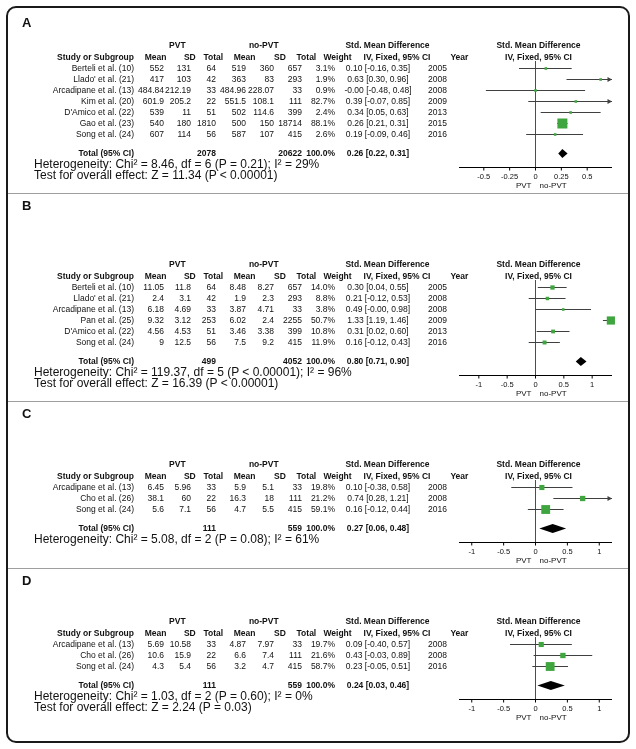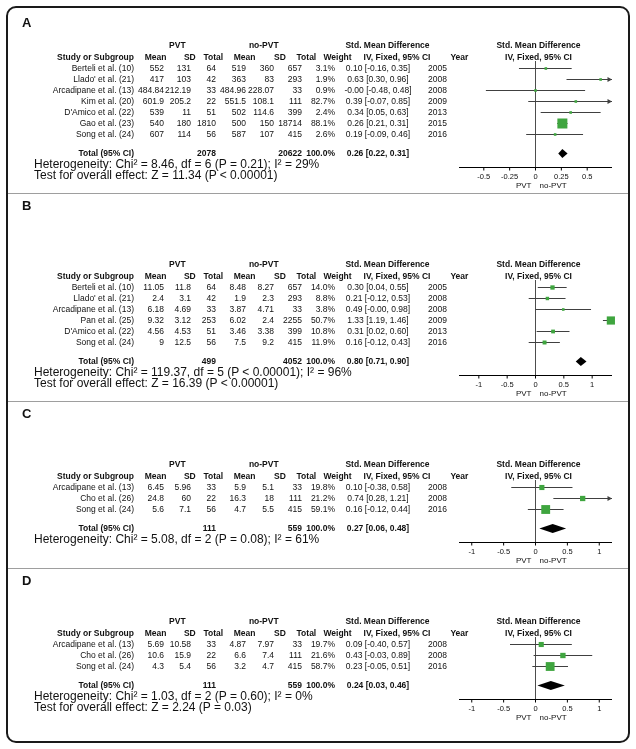--- a/index.html
+++ b/index.html
@@ -231,21 +231,21 @@
           <span class="c c-t1">Total</span>
           <span class="c c-m2">Mean</span>
           <span class="c c-sd2">SD</span>
           <span class="c c-t2">Total</span>
           <span class="c c-wt">Weight</span>
           <span class="c c-ci">IV, Fixed, 95% CI</span>
           <span class="c c-yr">Year</span>
         </div>
         <div class="rows">
                 <div class="row"><span class="c c-name">Arcadipane et al. (13)</span><span class="c c-m1">6.45</span><span class="c c-sd1">5.96</span><span class="c c-t1">33</span><span class="c c-m2">5.9</span><span class="c c-sd2">5.1</span><span class="c c-t2">33</span><span class="c c-wt">19.8%</span><span class="c c-ci">0.10 [-0.38, 0.58]</span><span class="c c-yr">2008</span></div>
-                <div class="row"><span class="c c-name">Cho et al. (26)</span><span class="c c-m1">24.8</span><span class="c c-sd1">60</span><span class="c c-t1">22</span><span class="c c-m2">16.3</span><span class="c c-sd2">18</span><span class="c c-t2">111</span><span class="c c-wt">21.2%</span><span class="c c-ci">0.74 [0.28, 1.21]</span><span class="c c-yr">2008</span></div>
+                <div class="row"><span class="c c-name">Cho et al. (26)</span><span class="c c-m1">38.1</span><span class="c c-sd1">60</span><span class="c c-t1">22</span><span class="c c-m2">16.3</span><span class="c c-sd2">18</span><span class="c c-t2">111</span><span class="c c-wt">21.2%</span><span class="c c-ci">0.74 [0.28, 1.21]</span><span class="c c-yr">2008</span></div>
                 <div class="row"><span class="c c-name">Song et al. (24)</span><span class="c c-m1">5.6</span><span class="c c-sd1">7.1</span><span class="c c-t1">56</span><span class="c c-m2">4.7</span><span class="c c-sd2">5.5</span><span class="c c-t2">415</span><span class="c c-wt">59.1%</span><span class="c c-ci">0.16 [-0.12, 0.44]</span><span class="c c-yr">2016</span></div>
                 <div class="row blank"></div>
                 <div class="row total"><span class="c c-name">Total (95% CI)</span><span class="c c-m1"></span><span class="c c-sd1"></span><span class="c c-t1">111</span><span class="c c-m2"></span><span class="c c-sd2"></span><span class="c c-t2">559</span><span class="c c-wt">100.0%</span><span class="c c-ci">0.27 [0.06, 0.48]</span><span class="c c-yr"></span></div>
                 <div class="footer">Heterogeneity: Chi² = 5.08, df = 2 (P = 0.08); I² = 61%</div>
               </div>
       </div>
       <svg class="plot" xmlns="http://www.w3.org/2000/svg" width="163" height="108">
               <line x1="78.5" y1="22" x2="78.5" y2="84.5" stroke="#000000" stroke-width="0.7"></line>
               <line x1="54.275" y1="29.5" x2="115.475" y2="29.5" stroke="#404040" stroke-width="1"></line>
               <rect x="82.316411521952" y="26.941411521951995" width="5.117176956096007" height="5.117176956096007" fill="#3fa53f"></rect>

